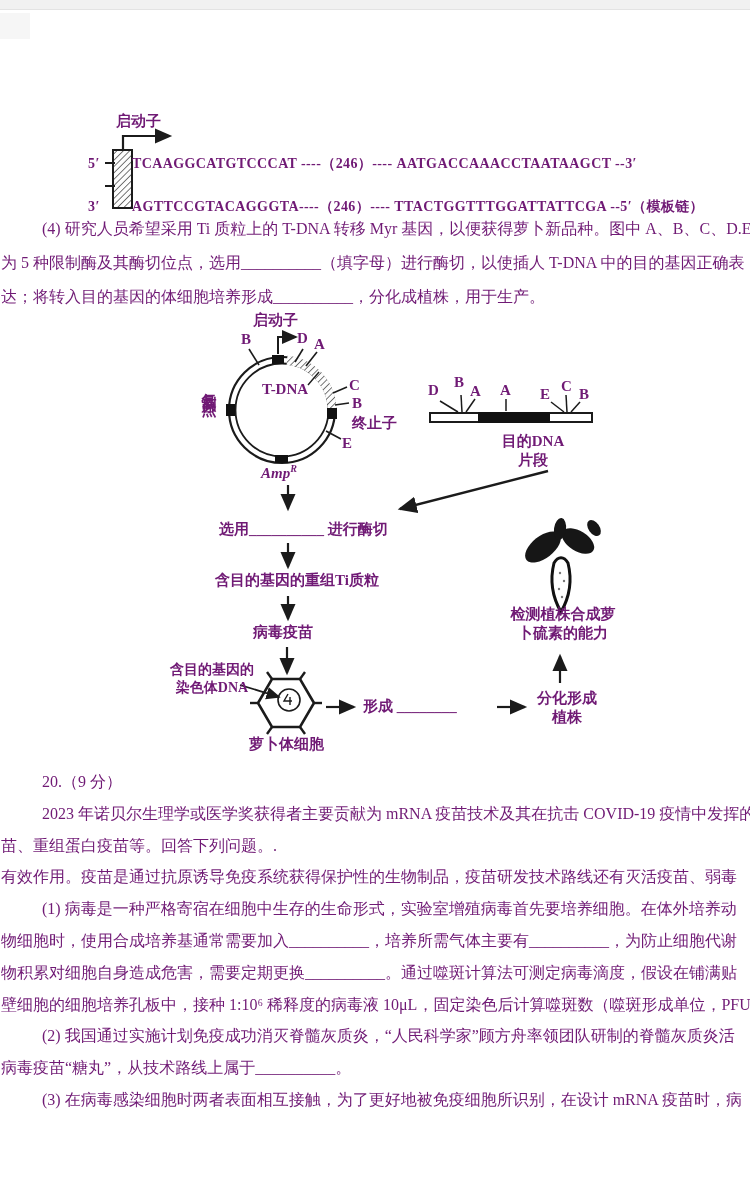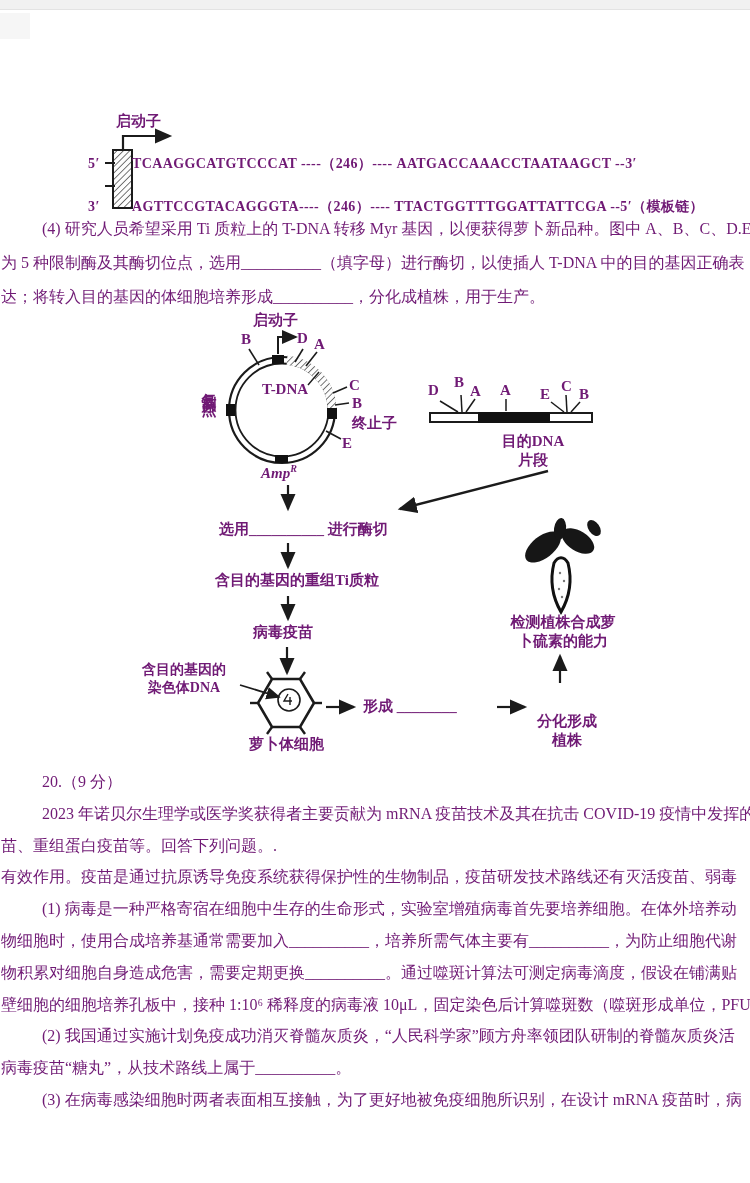--- a/index.html
+++ b/index.html
@@ -168,33 +168,33 @@
     <div class="lab cjk15 center" style="left:478px; top:127px; width:110px;">
       <div>目的DNA</div>
       <div>片段</div>
     </div>
 
     <div class="lab cjk15" style="left:219px; top:215px;">
       <span>选用</span><span>__________</span> <span>进行酶切</span>
     </div>
     <div class="lab cjk15" style="left:215px; top:266px;">含目的基因的重组Ti质粒</div>
     <div class="lab cjk15" style="left:253px; top:318px;">病毒疫苗</div>
-    <div class="lab cjk14 center" style="left:136px; top:356px; width:96px;">
+    <div class="lab cjk14 center" style="left:164px; top:356px; width:96px;">
       <div>含目的基因的</div>
       <div>染色体DNA</div>
     </div>
     <div class="lab cjk15" style="left:249px; top:430px;">萝卜体细胞</div>
     <div class="lab cjk15" style="left:363px; top:392px;">
       <span>形成</span> <span>________</span>
     </div>
-    <div class="lab cjk15 center" style="left:532px; top:384px; width:70px;margin-top:23px;">
+    <div class="lab cjk15 center" style="left:532px; top:384px; width:70px;">
       <div>分化形成</div>
       <div>植株</div>
     </div>
-    <div class="lab cjk15 center" style="left:503px; top:308px; width:120px;">
+    <div class="lab cjk15 center" style="left:503px; top:300px; width:120px;">
       <div>检测植株合成萝</div>
       <div>卜硫素的能力</div>
     </div>
   </div>
 
   <div class="textblock q20" style="top:766px;">
     <div class="tl ind">20.（9 分）</div>
     <div class="tl ind">2023 年诺贝尔生理学或医学奖获得者主要贡献为 mRNA 疫苗技术及其在抗击 COVID-19 疫情中发挥的</div>
     <div class="tl">苗、重组蛋白疫苗等。回答下列问题。.</div>
     <div class="tl">有效作用。疫苗是通过抗原诱导免疫系统获得保护性的生物制品，疫苗研发技术路线还有灭活疫苗、弱毒</div>

